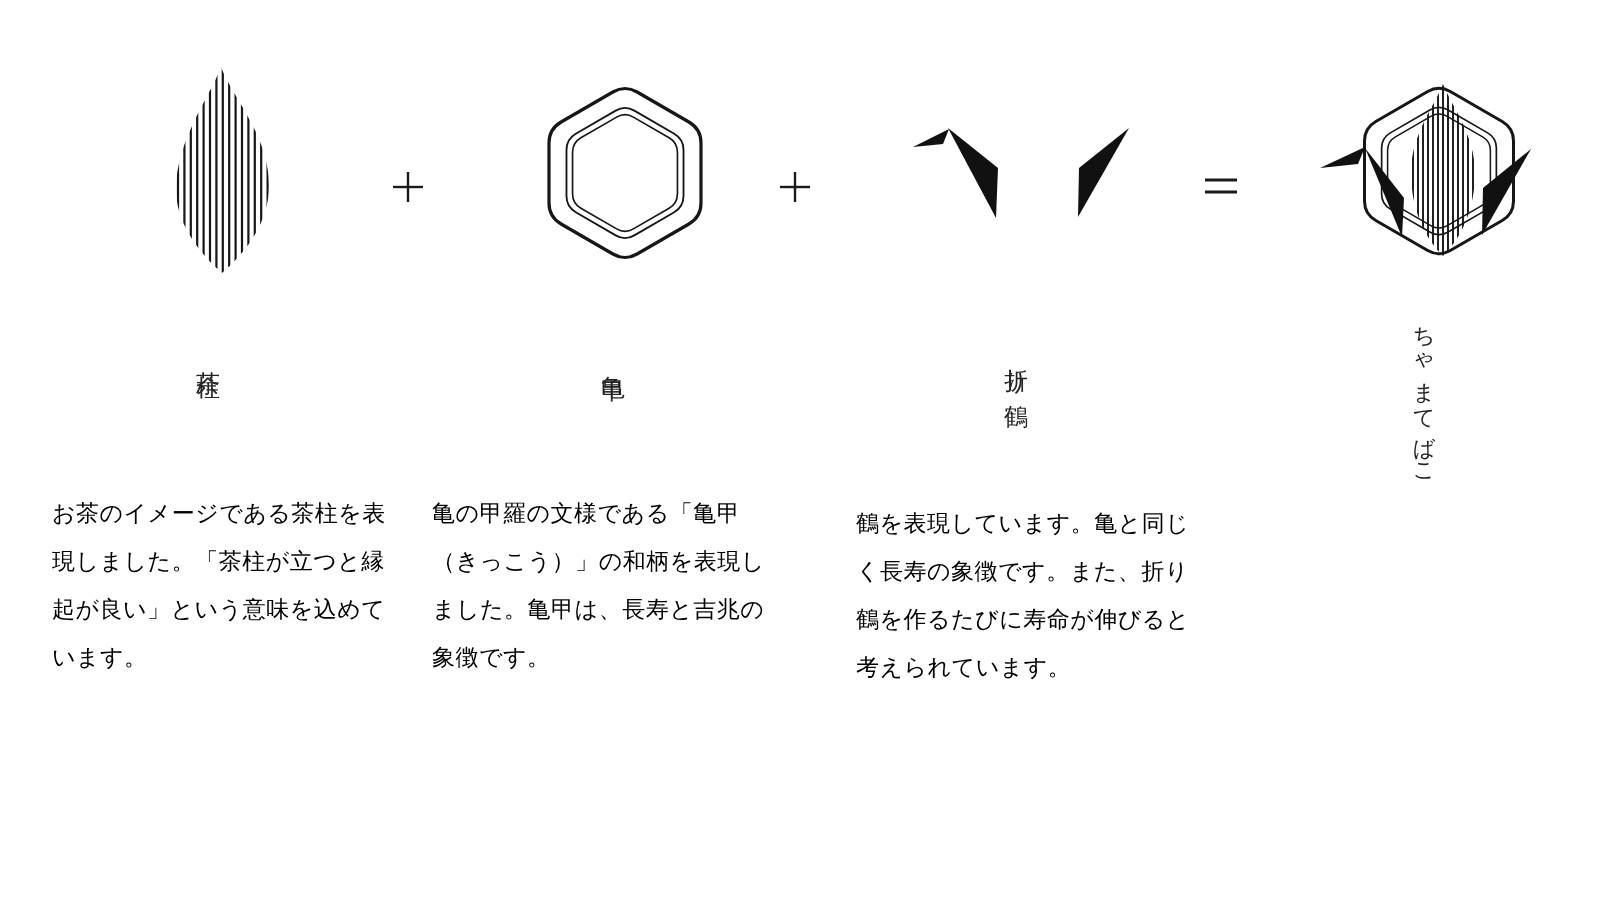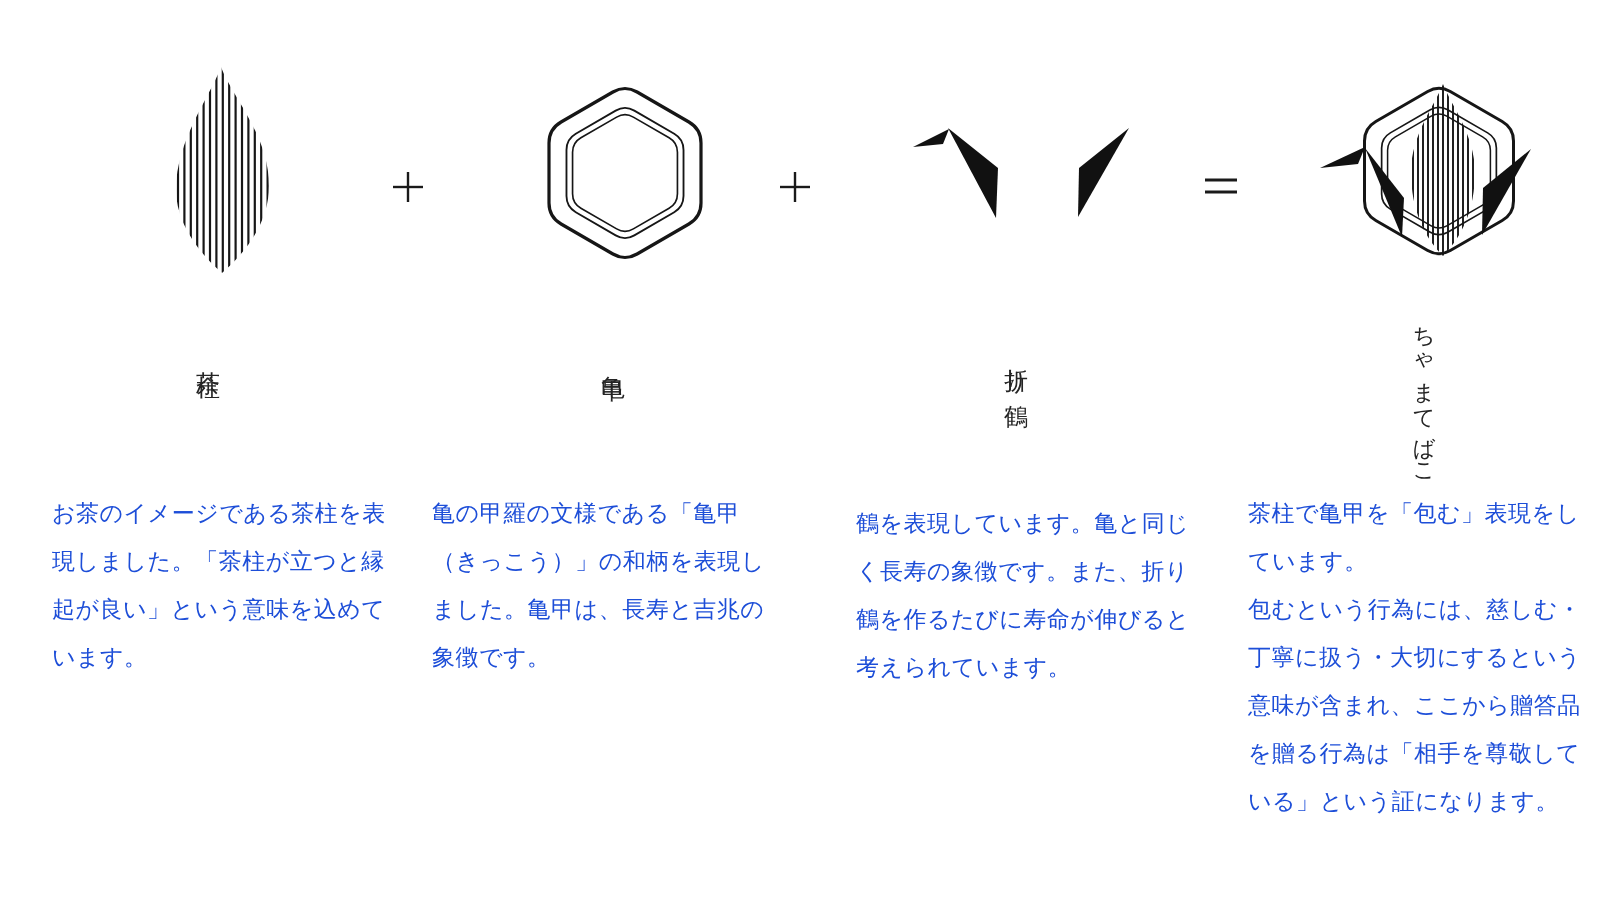--- a/index.html
+++ b/index.html
@@ -18,21 +18,21 @@
     letter-spacing:4px;
     color:#242424;
     transform:translateX(-50%);
     white-space:pre;
   }
   .desc{
     font-size:23px;
     line-height:48px;
     letter-spacing:0.5px;
     white-space:pre;
-    color:#1d4ed8;
+    color:#000000;
   }
   .op svg{display:block;}
 </style>
 </head>
 <body>
 
 <div class="abs" style="left:0;top:0;width:1600px;height:905px;">
 
   <div class="abs icon-box" style="left:170px;top:55px;">
     <svg width="105" height="220" viewBox="0 0 105 220">
@@ -147,21 +147,14 @@
 起が良い」という意味を込めて
 います。</div>
   <div class="abs desc" style="left:432px;top:490px;">亀の甲羅の文様である「亀甲
 （きっこう）」の和柄を表現し
 ました。亀甲は、長寿と吉兆の
 象徴です。</div>
   <div class="abs desc" style="left:856px;top:500px;">鶴を表現しています。亀と同じ
 く長寿の象徴です。また、折り
 鶴を作るたびに寿命が伸びると
 考えられています。</div>
-  <div class="abs desc" style="left:1248px;top:490px;">茶柱で亀甲を「包む」表現をし
-ています。
-包むという行為には、慈しむ・
-丁寧に扱う・大切にするという
-意味が含まれ、ここから贈答品
-を贈る行為は「相手を尊敬して
-いる」という証になります。</div>
 
 </div>
 
 </body></html>

